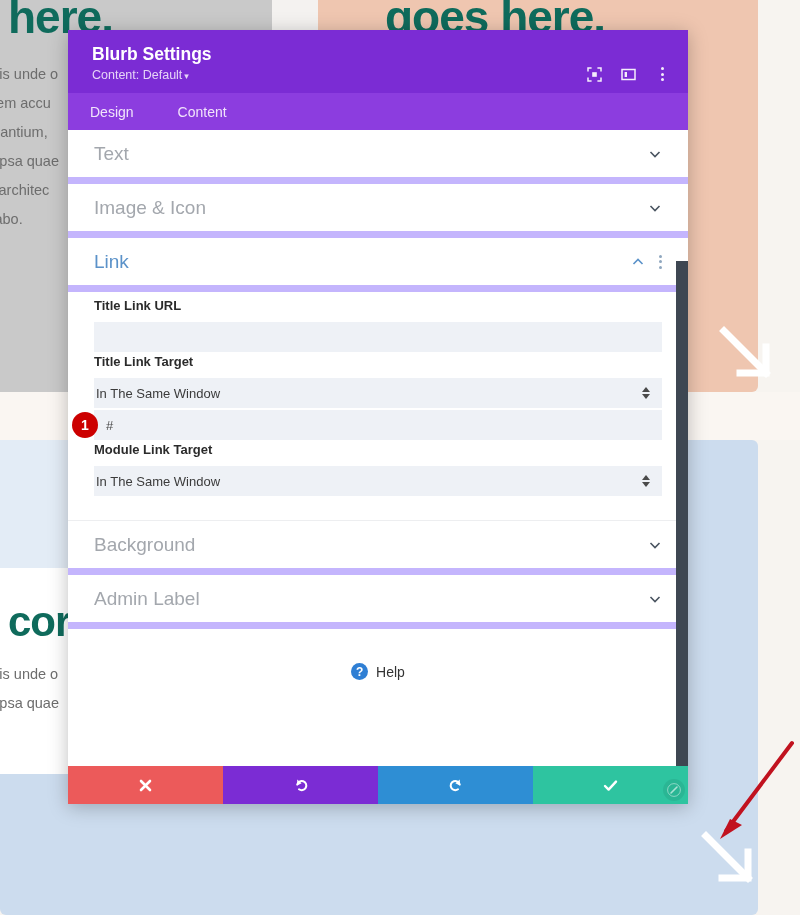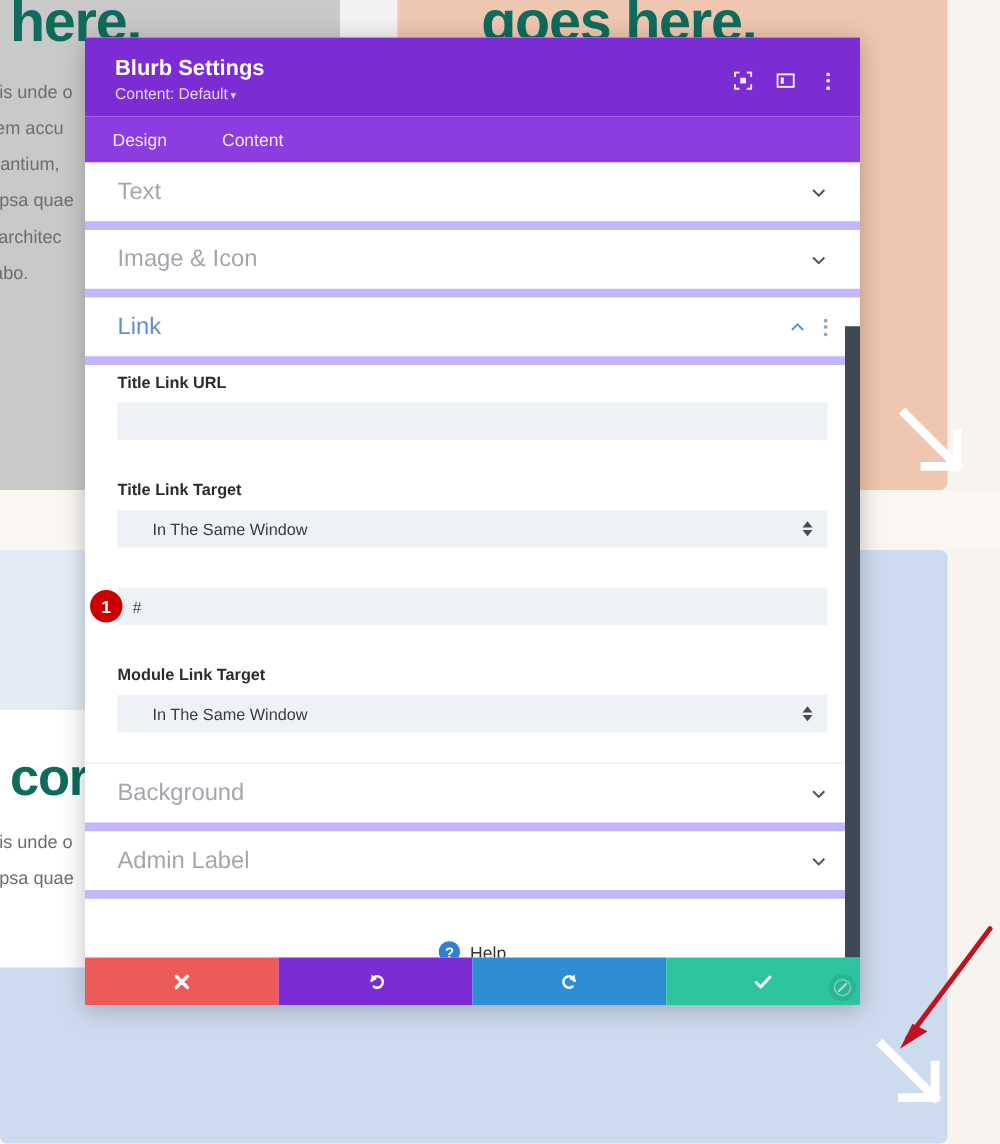--- a/index.html
+++ b/index.html
@@ -104,21 +104,21 @@
     display: flex;
     flex-direction: column;
     overflow: visible;
   }
 
   .modal-header {
     background: #7d2ae0;
     background: #7b2cd4;
     padding: 13px 18px 11px 24px;
     display: flex;
-    align-items: center;
+    align-items: flex-end;
     justify-content: space-between;
     flex: none;
   }
   .modal-title {
     color: #ffffff;
     font-size: 17.5px;
     font-weight: bold;
     line-height: 22px;
   }
   .modal-preset {
@@ -186,21 +186,21 @@
   .chev { width: 14px; height: 14px; }
   .chev svg { display: block; }
 
   .dots-v-grey i { width: 3px; height: 3px; background: #8fa7bf; border-radius: 50%; display: block; }
 
   .link-body {
     padding: 6px 26px 22px 26px;
     border-bottom: 1px solid #edeef0;
   }
 
-  .field { margin-bottom: 32px; position: relative; }
+  .field { margin-bottom: 2px; position: relative; }
   .field:last-child { margin-bottom: 2px; }
 
   .field-label {
     font-size: 13px;
     color: #2b2b2b;
     font-weight: bold;
     display: block;
     margin-bottom: 9px;
   }
 
@@ -217,21 +217,21 @@
     display: block;
   }
 
   .select-wrap { position: relative; }
   .select-input {
     width: 100%;
     height: 30px;
     background: #eef1f6;
     font-size: 13px;
     color: #3b3b3b;
-    padding: 0 28px;
+    padding: 0 2px;
     display: flex;
     align-items: center;
     cursor: pointer;
   }
   .select-arrows {
     position: absolute;
     right: 12px; top: 50%;
     transform: translateY(-50%);
     display: flex; flex-direction: column; gap: 2px;
     pointer-events: none;

